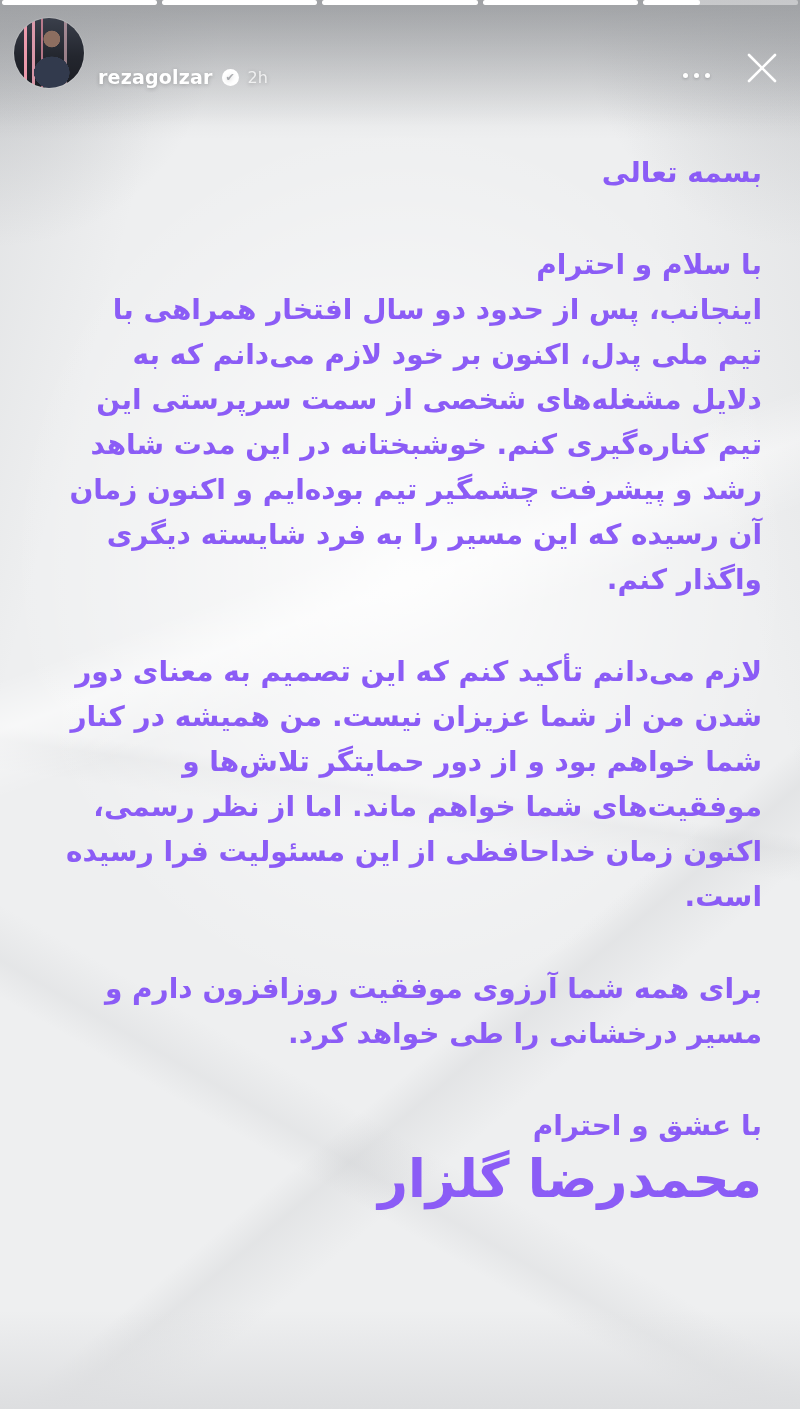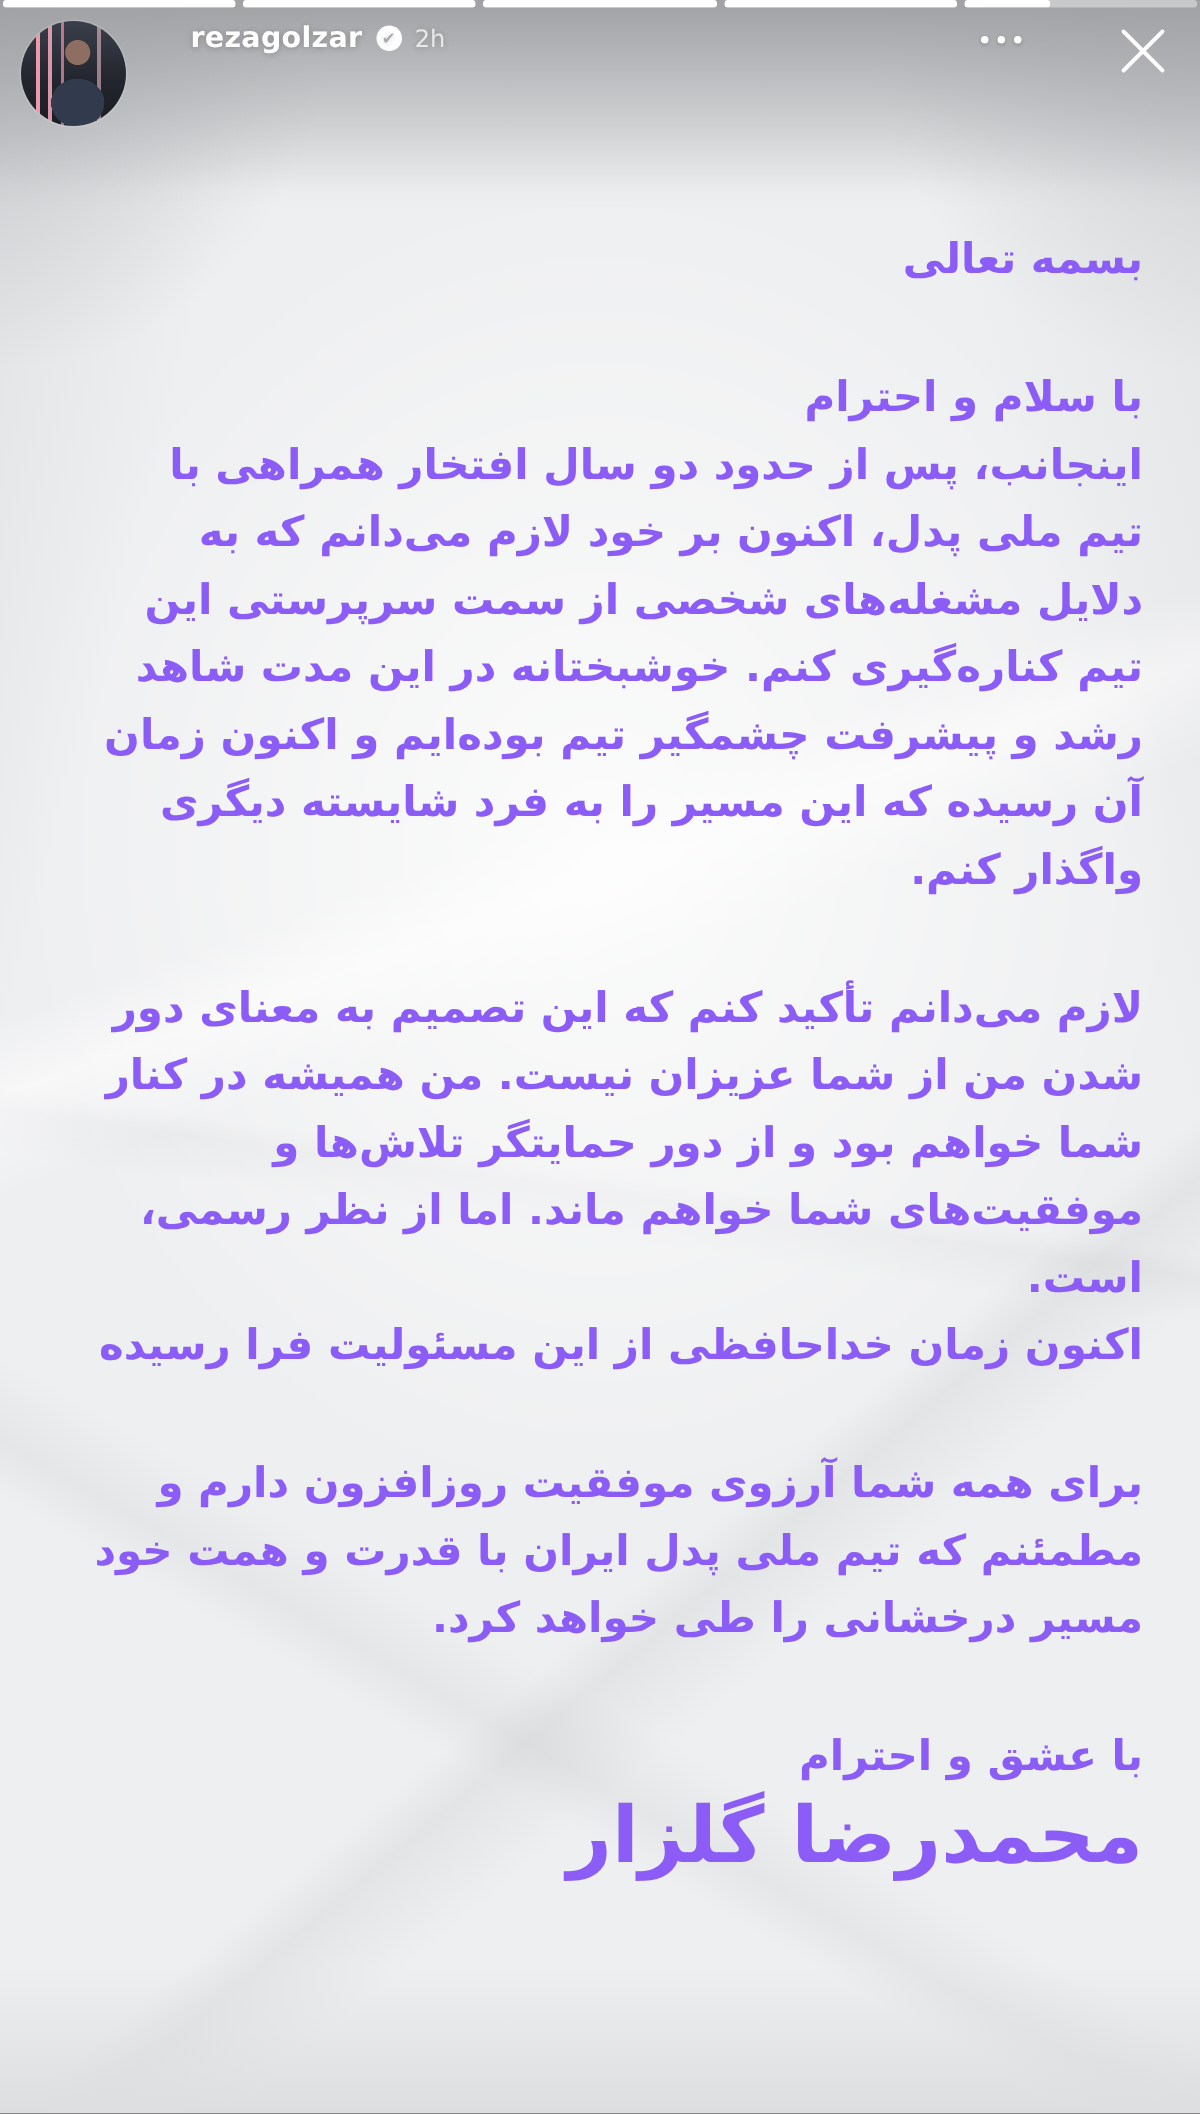--- a/index.html
+++ b/index.html
@@ -40,24 +40,23 @@
   .seg{
     flex:1;height:100%;
     background:rgba(255,255,255,.42);
     border-radius:2px;
     overflow:hidden;
   }
   .seg .fill{height:100%;background:#fff;border-radius:2px;}
   
   .header{
     position:absolute;top:14px;left:0;right:0;height:74px;
-    display:flex;align-items:flex-start;
+    display:flex;align-items:flex-end;
     padding:0 14px;box-sizing:border-box;
     color:#fff;
-    gap:29px;
   }
   .avatar{
     width:70px;height:70px;border-radius:50%;
     flex:0 0 auto;cursor:pointer;
     background:
       radial-gradient(circle at 54% 30%, #8d6e60 0 13%, rgba(141,110,96,0) 14%),
       radial-gradient(ellipse 42% 38% at 54% 78%, #323a4d 0 60%, rgba(50,58,77,0) 61%),
       linear-gradient(90deg, rgba(0,0,0,0) 0 14%, rgba(247,160,178,.95) 14% 18%, rgba(0,0,0,0) 18% 26%, rgba(248,170,188,.85) 26% 30%, rgba(0,0,0,0) 30% 38%, rgba(240,150,170,.7) 38% 41%, rgba(0,0,0,0) 41% 72%, rgba(250,200,210,.55) 72% 76%, rgba(0,0,0,0) 76%),
       linear-gradient(180deg,#3a3f4b 0%,#23262e 55%,#1b1d23 100%);
     box-shadow:0 0 0 1px rgba(255,255,255,.15);
@@ -171,26 +170,25 @@
         <div class="line">تیم کناره‌گیری کنم. خوشبختانه در این مدت شاهد</div>
         <div class="line">رشد و پیشرفت چشمگیر تیم بوده‌ایم و اکنون زمان</div>
         <div class="line">آن رسیده که این مسیر را به فرد شایسته دیگری</div>
         <div class="line">واگذار کنم.</div>
       </div>
       <div class="para">
         <div class="line">لازم می‌دانم تأکید کنم که این تصمیم به معنای دور</div>
         <div class="line">شدن من از شما عزیزان نیست. من همیشه در کنار</div>
         <div class="line">شما خواهم بود و از دور حمایتگر تلاش‌ها و</div>
         <div class="line">موفقیت‌های شما خواهم ماند. اما از نظر رسمی،</div>
+        <div class="line">اکنون زمان خداحافظی از این مسئولیت فرا رسیده</div>
         <div class="line">است.</div>
-        <div class="line">اکنون زمان خداحافظی از این مسئولیت فرا رسیده</div>
       </div>
       <div class="para">
         <div class="line">برای همه شما آرزوی موفقیت روزافزون دارم و</div>
-        <div class="line">مطمئنم که تیم ملی پدل ایران با قدرت و همت خود</div>
         <div class="line">مسیر درخشانی را طی خواهد کرد.</div>
       </div>
       <div class="para closing">
         <div class="line">با عشق و احترام</div>
       </div>
       <div class="para signature">
         <div class="line">محمدرضا گلزار</div>
       </div>
     </div>
 

